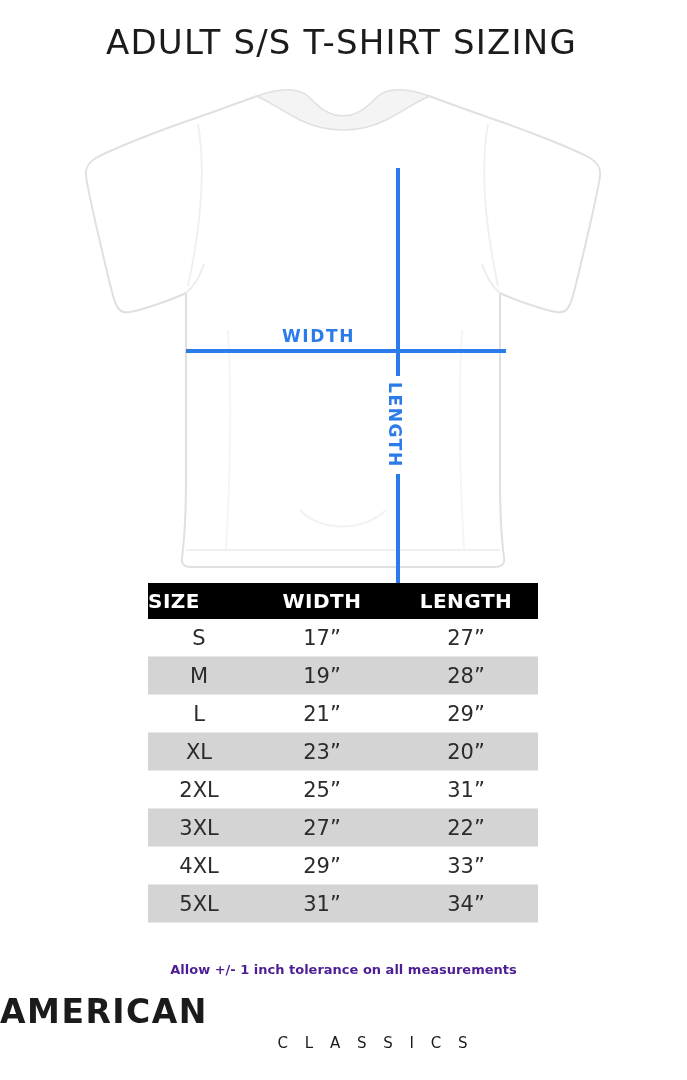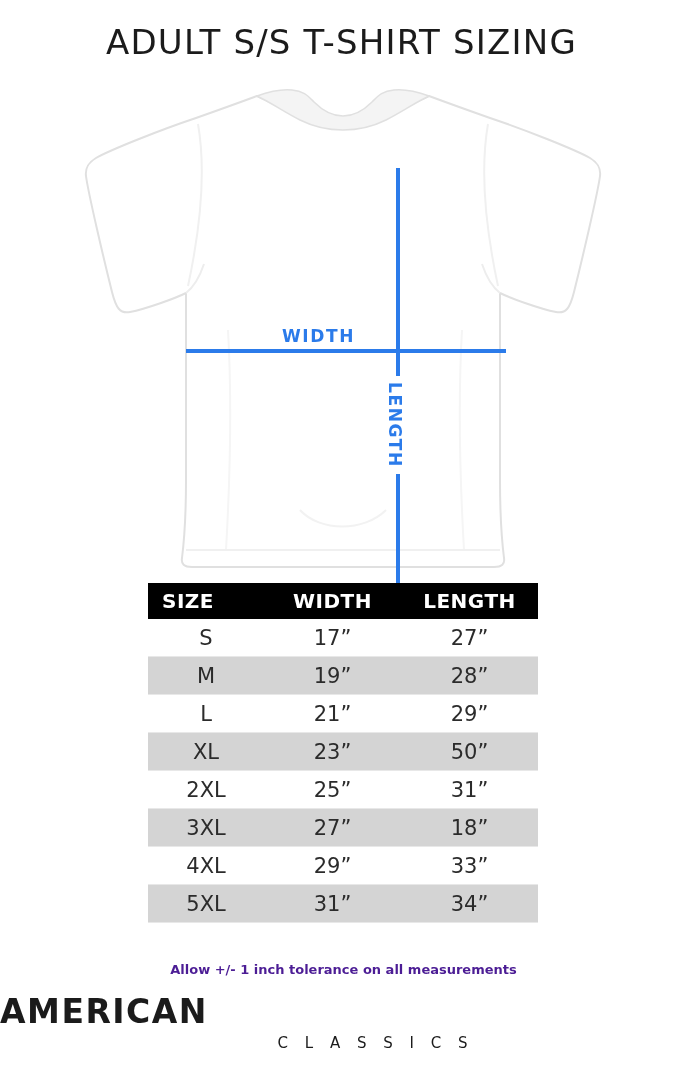--- a/index.html
+++ b/index.html
@@ -119,21 +119,20 @@
   table.size-table thead th {
     background: #000000;
     color: #ffffff;
     font-size: 20px;
     font-weight: bold;
     letter-spacing: 0.5px;
     height: 36px;
   }
   table.size-table thead th.col-size {
     text-align: left;
-    padding-left: 14px;
     width: 102px;
   }
   table.size-table td.col-size { width: 102px; }
   table.size-table tbody tr.odd td { background: #ffffff; }
   table.size-table tbody tr.even td { background: #d4d4d4; }
   table.size-table tbody td {
     border-bottom: 1px solid #e8e8e8;
   }
 
   
@@ -262,31 +261,31 @@
           <td>28”</td>
         </tr>
         <tr class="odd">
           <td class="col-size">L</td>
           <td>21”</td>
           <td>29”</td>
         </tr>
         <tr class="even">
           <td class="col-size">XL</td>
           <td>23”</td>
-          <td>50”</td>
+          <td>20”</td>
         </tr>
         <tr class="odd">
           <td class="col-size">2XL</td>
           <td>25”</td>
           <td>31”</td>
         </tr>
         <tr class="even">
           <td class="col-size">3XL</td>
           <td>27”</td>
-          <td>18”</td>
+          <td>22”</td>
         </tr>
         <tr class="odd">
           <td class="col-size">4XL</td>
           <td>29”</td>
           <td>33”</td>
         </tr>
         <tr class="even">
           <td class="col-size">5XL</td>
           <td>31”</td>
           <td>34”</td>

